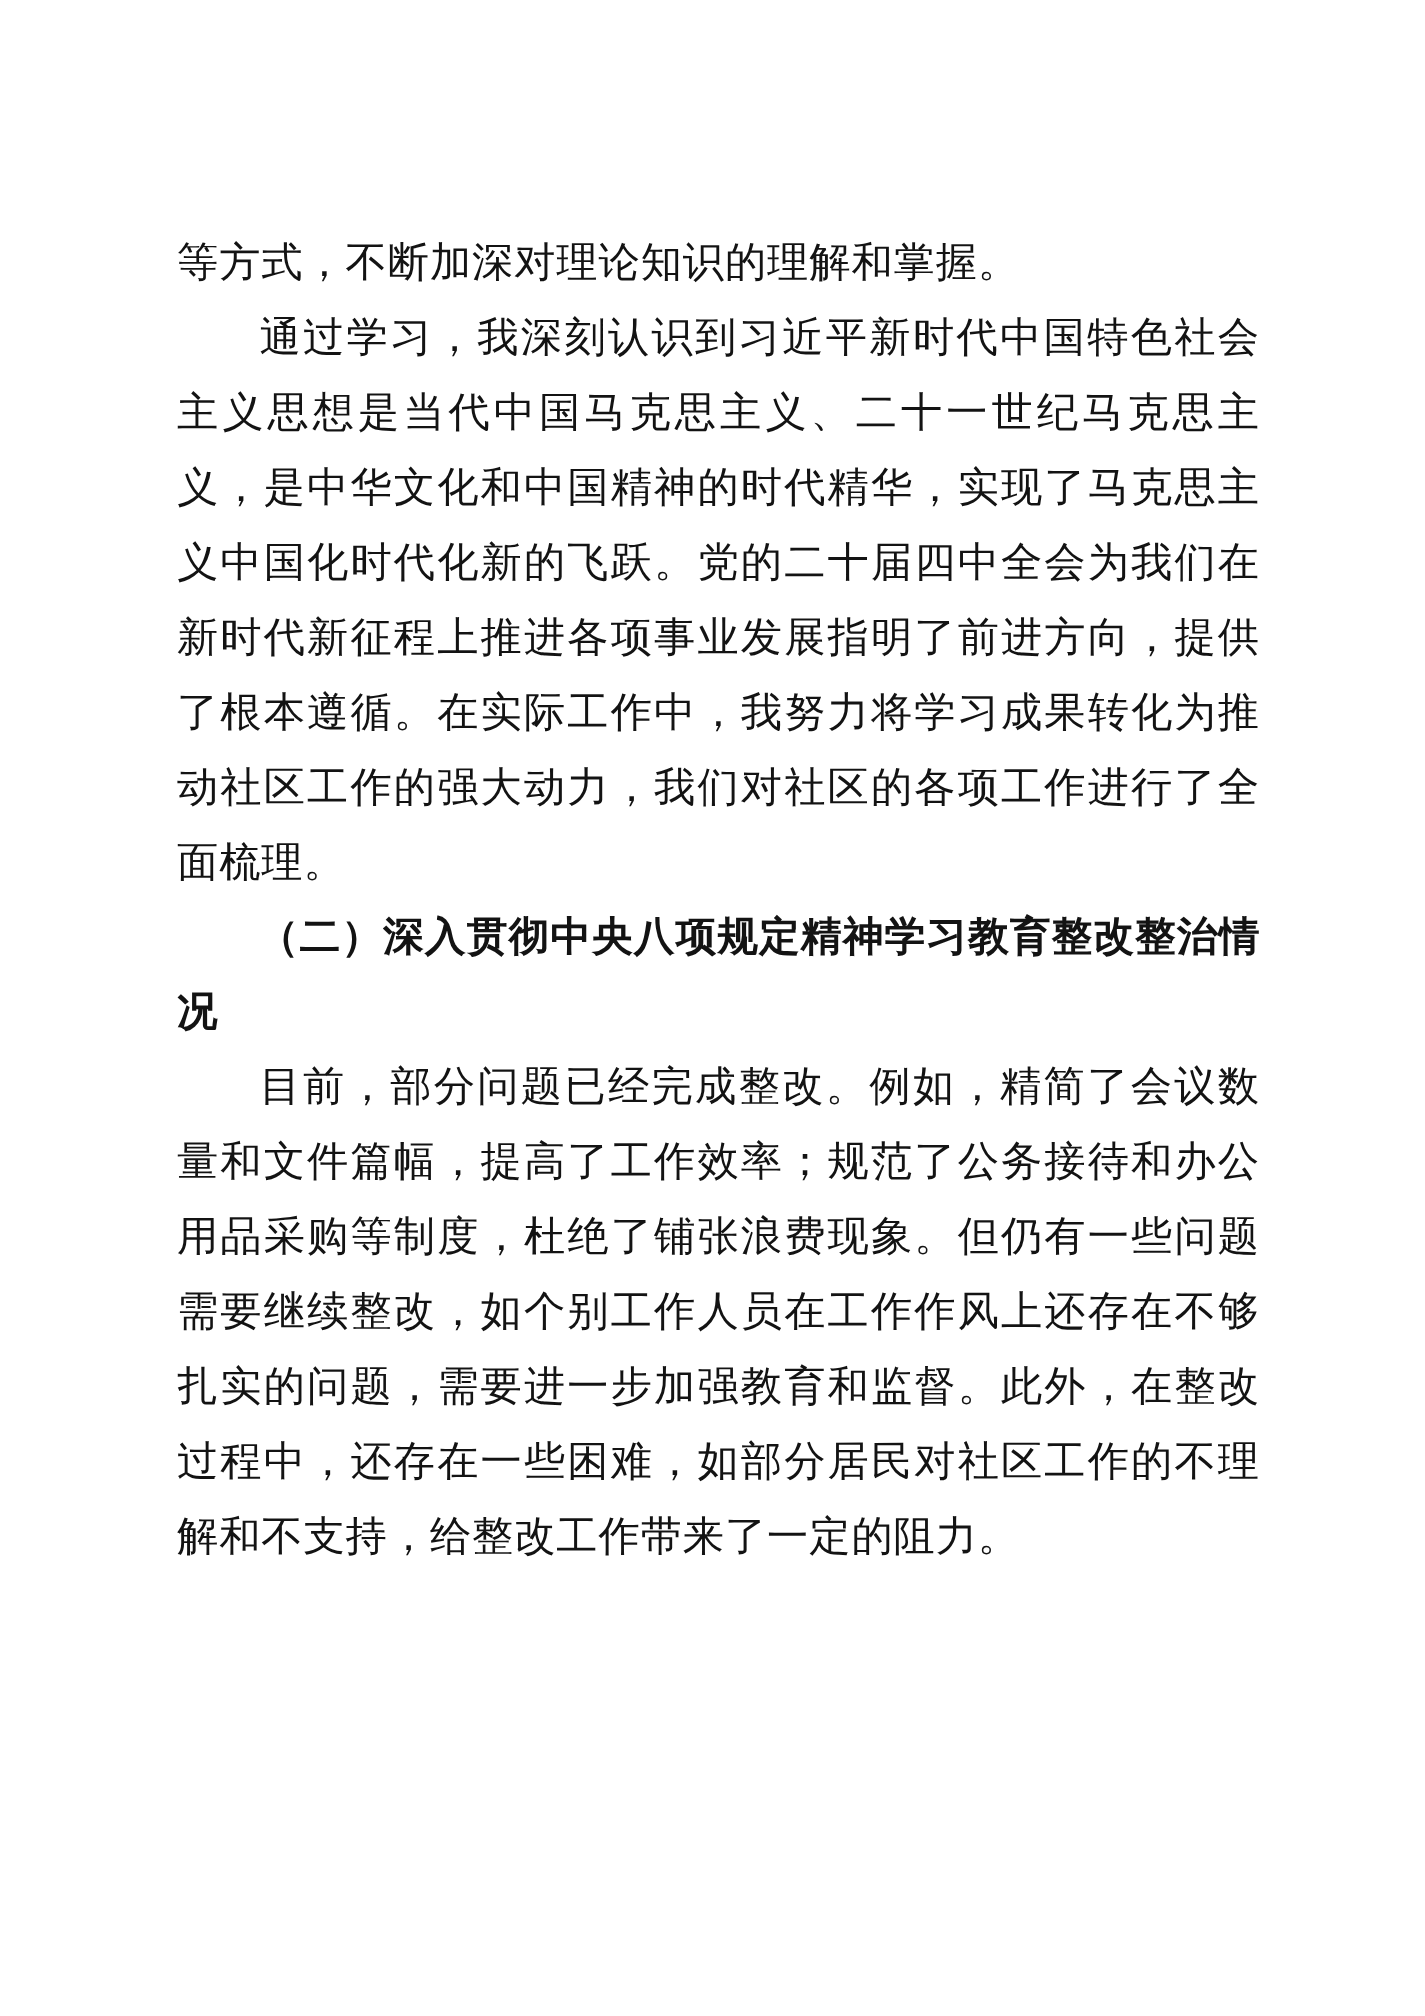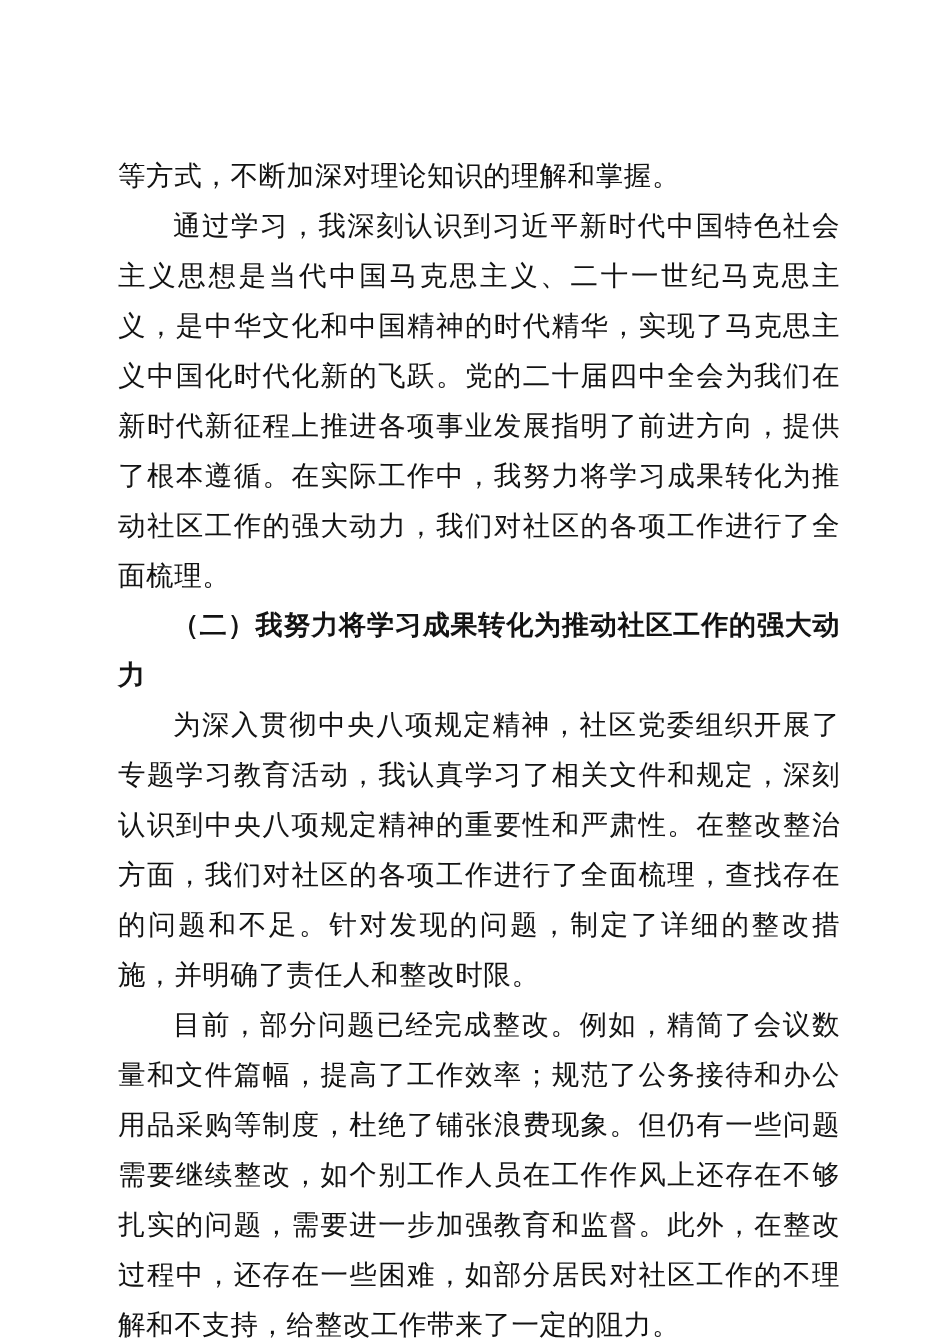--- a/index.html
+++ b/index.html
@@ -45,17 +45,16 @@
     letter-spacing: 0.4px;
   }
 </style>
 </head>
 <body>
 
 <div class="page">
   <div class="doc-body">
     <p class="para no-indent">等方式，不断加深对理论知识的理解和掌握。</p>
     <p class="para">通过学习，我深刻认识到习近平新时代中国特色社会主义思想是当代中国马克思主义、二十一世纪马克思主义，是中华文化和中国精神的时代精华，实现了马克思主义中国化时代化新的飞跃。党的二十届四中全会为我们在新时代新征程上推进各项事业发展指明了前进方向，提供了根本遵循。在实际工作中，我努力将学习成果转化为推动社区工作的强大动力，我们对社区的各项工作进行了全面梳理。</p>
-    <p class="heading">（二）我努力将学习成果转化为推动社区工作的强大动力</p>
-    <p class="para">为深入贯彻中央八项规定精神，社区党委组织开展了专题学习教育活动，我认真学习了相关文件和规定，深刻认识到中央八项规定精神的重要性和严肃性。在整改整治方面，我们对社区的各项工作进行了全面梳理，查找存在的问题和不足。针对发现的问题，制定了详细的整改措施，并明确了责任人和整改时限。</p>
+    <p class="heading">（二）深入贯彻中央八项规定精神学习教育整改整治情况</p>
     <p class="para">目前，部分问题已经完成整改。例如，精简了会议数量和文件篇幅，提高了工作效率；规范了公务接待和办公用品采购等制度，杜绝了铺张浪费现象。但仍有一些问题需要继续整改，如个别工作人员在工作作风上还存在不够扎实的问题，需要进一步加强教育和监督。此外，在整改过程中，还存在一些困难，如部分居民对社区工作的不理解和不支持，给整改工作带来了一定的阻力。</p>
   </div>
 </div>
 
 </body></html>

